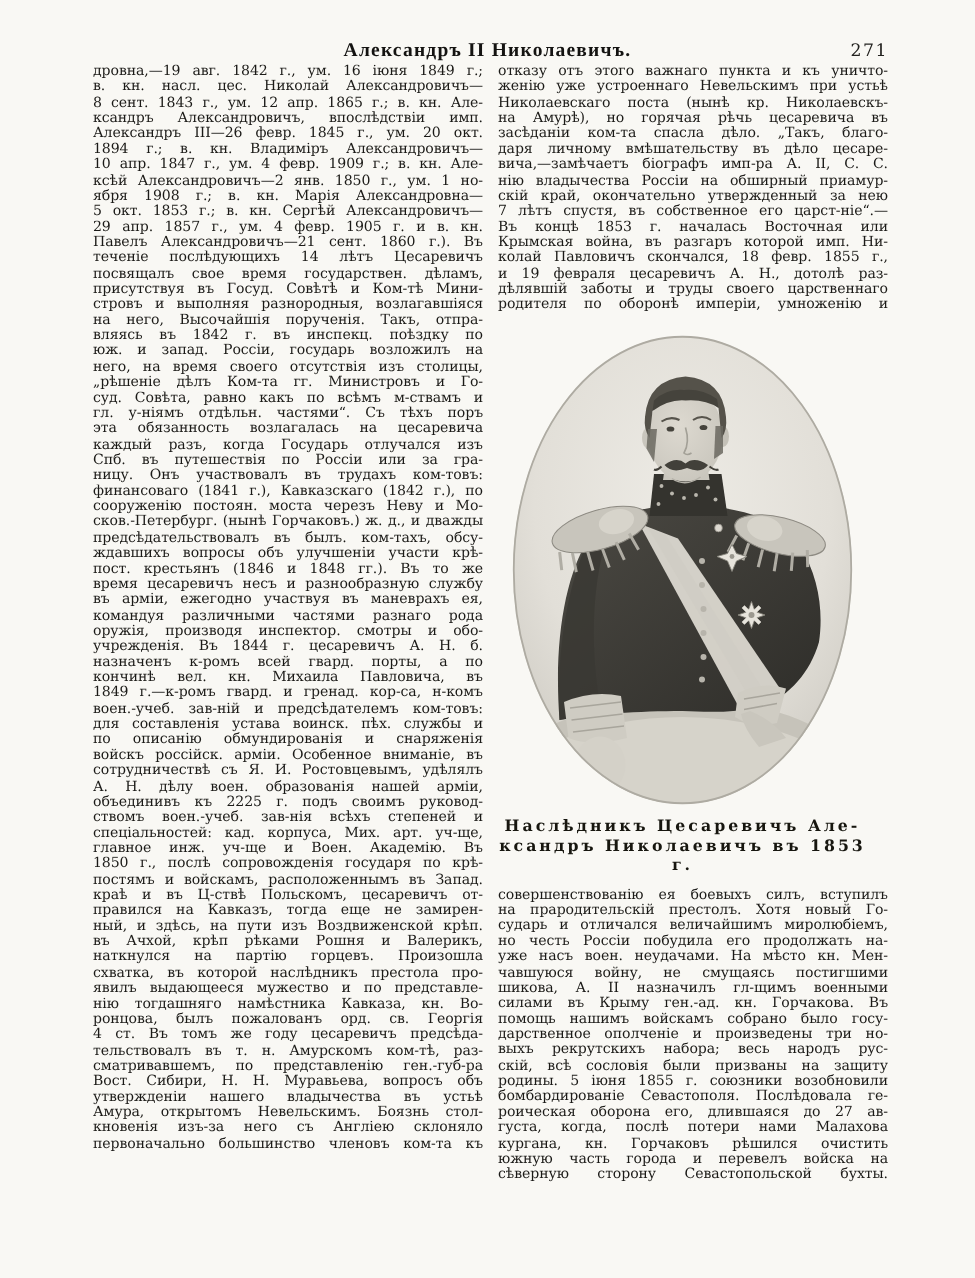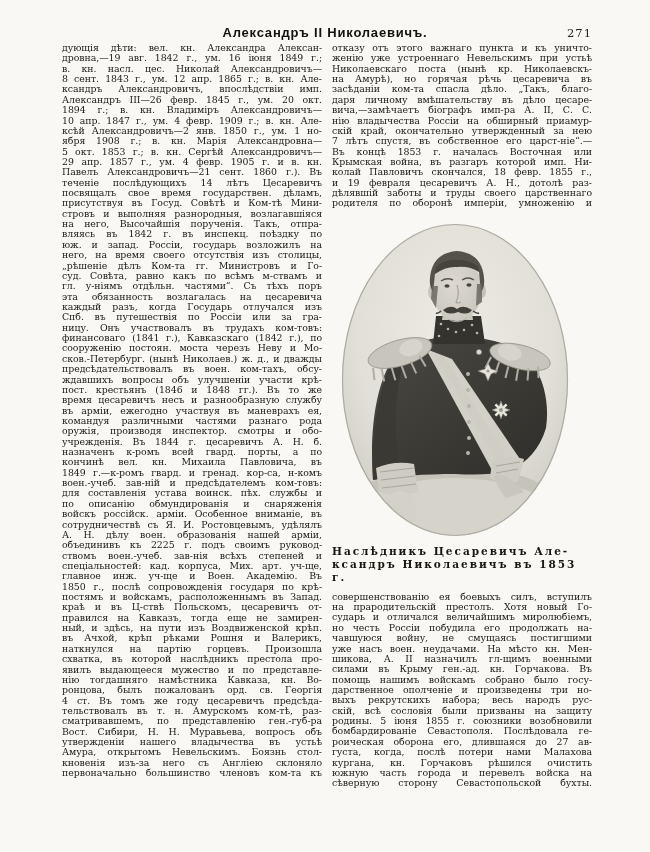--- a/index.html
+++ b/index.html
@@ -5,21 +5,21 @@
   html,body{margin:0;padding:0;}
   body{
     width:650px;height:852px;overflow:hidden;
     background:#f9f8f4;
     font-family:"DejaVu Serif","Liberation Serif",serif;
     color:#1b1a17;
   }
   .page{position:relative;width:650px;height:852px;background:#f9f8f4;}
   .running-head{
     position:absolute;top:25px;left:0;width:650px;text-align:center;
-    font-family:Liberation Sans, sans-serif;
+    font-family:Liberation Serif, serif;
     font-weight:bold;font-size:13px;letter-spacing:0.8px;color:#141311;
   }
   .page-num{
     position:absolute;top:26px;left:540px;width:52px;text-align:right;
     font-size:11.5px;color:#23221f;letter-spacing:1px;
   }
   .columns{
     position:absolute;top:43px;left:62px;width:530px;
     display:flex;gap:10px;
   }
@@ -27,37 +27,36 @@
   .tline{
     font-size:9.4px;line-height:10.36px;height:10.36px;
     text-align:justify;text-align-last:justify;
     white-space:normal;overflow:hidden;
     letter-spacing:-0.05px;
   }
   .figure{width:246px;margin-top:13px;}
   .portrait-svg{display:block;margin:0 auto;}
   .caption{margin-top:7px;}
   .caption-line{
-    text-align:left;font-weight:bold;font-size:10.5px;line-height:13px;
+    text-align:center;font-weight:bold;font-size:10.5px;line-height:13px;
     letter-spacing:2px;color:#17160f;
   }
   .below-figure{margin-top:8px;}
 </style>
 </head>
 <body>
 
 <div class="page">
 
   <div class="running-head">Александръ II Николаевичъ.</div>
   <div class="page-num">271</div>
 
   <div class="columns">
 
     <div class="col">
-        <div class="tline">дующія дѣти: вел. кн. Александра Алексан-</div>
         <div class="tline">дровна,—19 авг. 1842 г., ум. 16 іюня 1849 г.;</div>
         <div class="tline">в. кн. насл. цес. Николай Александровичъ—</div>
         <div class="tline">8 сент. 1843 г., ум. 12 апр. 1865 г.; в. кн. Але-</div>
         <div class="tline">ксандръ Александровичъ, впослѣдствіи имп.</div>
         <div class="tline">Александръ III—26 февр. 1845 г., ум. 20 окт.</div>
         <div class="tline">1894 г.; в. кн. Владиміръ Александровичъ—</div>
         <div class="tline">10 апр. 1847 г., ум. 4 февр. 1909 г.; в. кн. Але-</div>
         <div class="tline">ксѣй Александровичъ—2 янв. 1850 г., ум. 1 но-</div>
         <div class="tline">ября 1908 г.; в. кн. Марія Александровна—</div>
         <div class="tline">5 окт. 1853 г.; в. кн. Сергѣй Александровичъ—</div>
@@ -73,22 +72,22 @@
         <div class="tline">него, на время своего отсутствія изъ столицы,</div>
         <div class="tline">„рѣшеніе дѣлъ Ком-та гг. Министровъ и Го-</div>
         <div class="tline">суд. Совѣта, равно какъ по всѣмъ м-ствамъ и</div>
         <div class="tline">гл. у-ніямъ отдѣльн. частями“. Съ тѣхъ поръ</div>
         <div class="tline">эта обязанность возлагалась на цесаревича</div>
         <div class="tline">каждый разъ, когда Государь отлучался изъ</div>
         <div class="tline">Спб. въ путешествія по Россіи или за гра-</div>
         <div class="tline">ницу. Онъ участвовалъ въ трудахъ ком-товъ:</div>
         <div class="tline">финансоваго (1841 г.), Кавказскаго (1842 г.), по</div>
         <div class="tline">сооруженію постоян. моста черезъ Неву и Мо-</div>
-        <div class="tline">сков.-Петербург. (нынѣ Николаев.) ж. д., и дважды</div>
-        <div class="tline">предсѣдательствовалъ въ воен. ком-тахъ, обсу-</div>
+        <div class="tline">сков.-Петербург. (нынѣ Горчаковъ.) ж. д., и дважды</div>
+        <div class="tline">предсѣдательствовалъ въ былъ. ком-тахъ, обсу-</div>
         <div class="tline">ждавшихъ вопросы объ улучшеніи участи крѣ-</div>
         <div class="tline">пост. крестьянъ (1846 и 1848 гг.). Въ то же</div>
         <div class="tline">время цесаревичъ несъ и разнообразную службу</div>
         <div class="tline">въ арміи, ежегодно участвуя въ маневрахъ ея,</div>
         <div class="tline">командуя различными частями разнаго рода</div>
         <div class="tline">оружія, производя инспектор. смотры и обо-</div>
         <div class="tline">учрежденія. Въ 1844 г. цесаревичъ А. Н. б.</div>
         <div class="tline">назначенъ к-ромъ всей гвард. порты, а по</div>
         <div class="tline">кончинѣ вел. кн. Михаила Павловича, въ</div>
         <div class="tline">1849 г.—к-ромъ гвард. и гренад. кор-са, н-комъ</div>
@@ -258,22 +257,22 @@
           <div class="caption-line">Наслѣдникъ Цесаревичъ Але-</div>
           <div class="caption-line">ксандръ Николаевичъ въ 1853 г.</div>
         </figcaption>
       </figure>
 
       <div class="below-figure">
           <div class="tline">совершенствованію ея боевыхъ силъ, вступилъ</div>
           <div class="tline">на прародительскій престолъ. Хотя новый Го-</div>
           <div class="tline">сударь и отличался величайшимъ миролюбіемъ,</div>
           <div class="tline">но честь Россіи побудила его продолжать на-</div>
+          <div class="tline">уже насъ воен. неудачами. На мѣсто кн. Мен-</div>
           <div class="tline">чавшуюся войну, не смущаясь постигшими</div>
-          <div class="tline">уже насъ воен. неудачами. На мѣсто кн. Мен-</div>
           <div class="tline">шикова, А. II назначилъ гл-щимъ военными</div>
           <div class="tline">силами въ Крыму ген.-ад. кн. Горчакова. Въ</div>
           <div class="tline">помощь нашимъ войскамъ собрано было госу-</div>
           <div class="tline">дарственное ополченіе и произведены три но-</div>
           <div class="tline">выхъ рекрутскихъ набора; весь народъ рус-</div>
           <div class="tline">скій, всѣ сословія были призваны на защиту</div>
           <div class="tline">родины. 5 іюня 1855 г. союзники возобновили</div>
           <div class="tline">бомбардированіе Севастополя. Послѣдовала ге-</div>
           <div class="tline">роическая оборона его, длившаяся до 27 ав-</div>
           <div class="tline">густа, когда, послѣ потери нами Малахова</div>

